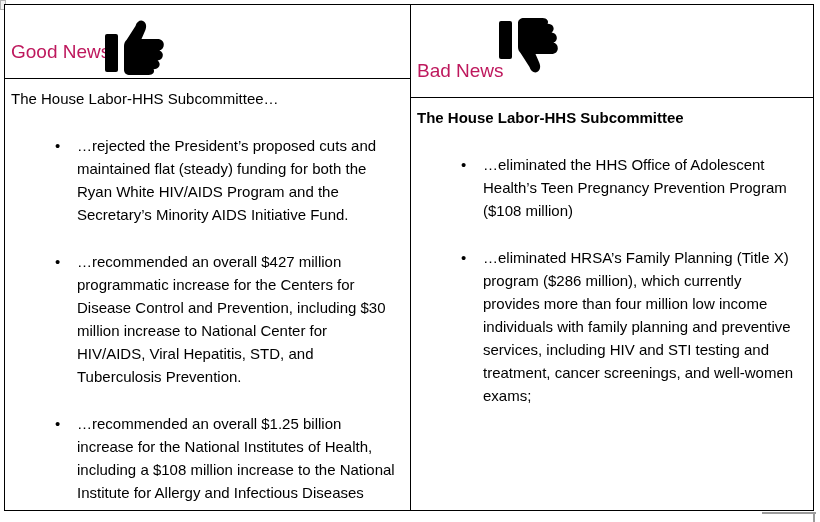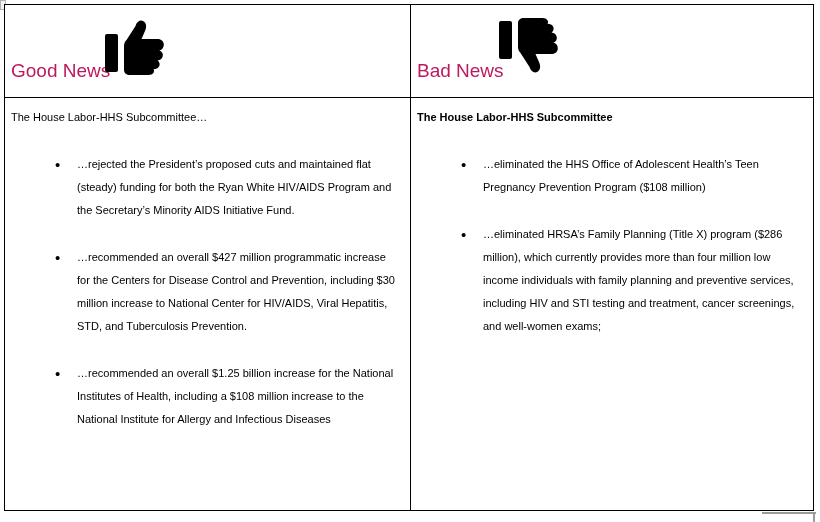--- a/index.html
+++ b/index.html
@@ -59,21 +59,21 @@
     top: 13px;
     width: 60px; height: 57px;
   }
   .col-good .header-icon { left: 100px; }
   .col-bad  .header-icon { left: 88px; }
   .header-icon svg { display: block; width: 60px; height: 57px; fill: #000; }
 
   .body-cell {
     flex: 1;
     padding: 8px 6px 6px 6px;
-    font-size: 11px;
+    font-size: 15px;
     line-height: 23px;
   }
   .cell-title { font-weight: 400; }
   .col-bad .cell-title { font-weight: 700; }
 
   ul.bullets { list-style: none; }
   ul.bullets li {
     position: relative;
     padding-left: 66px;
     padding-right: 6px;

